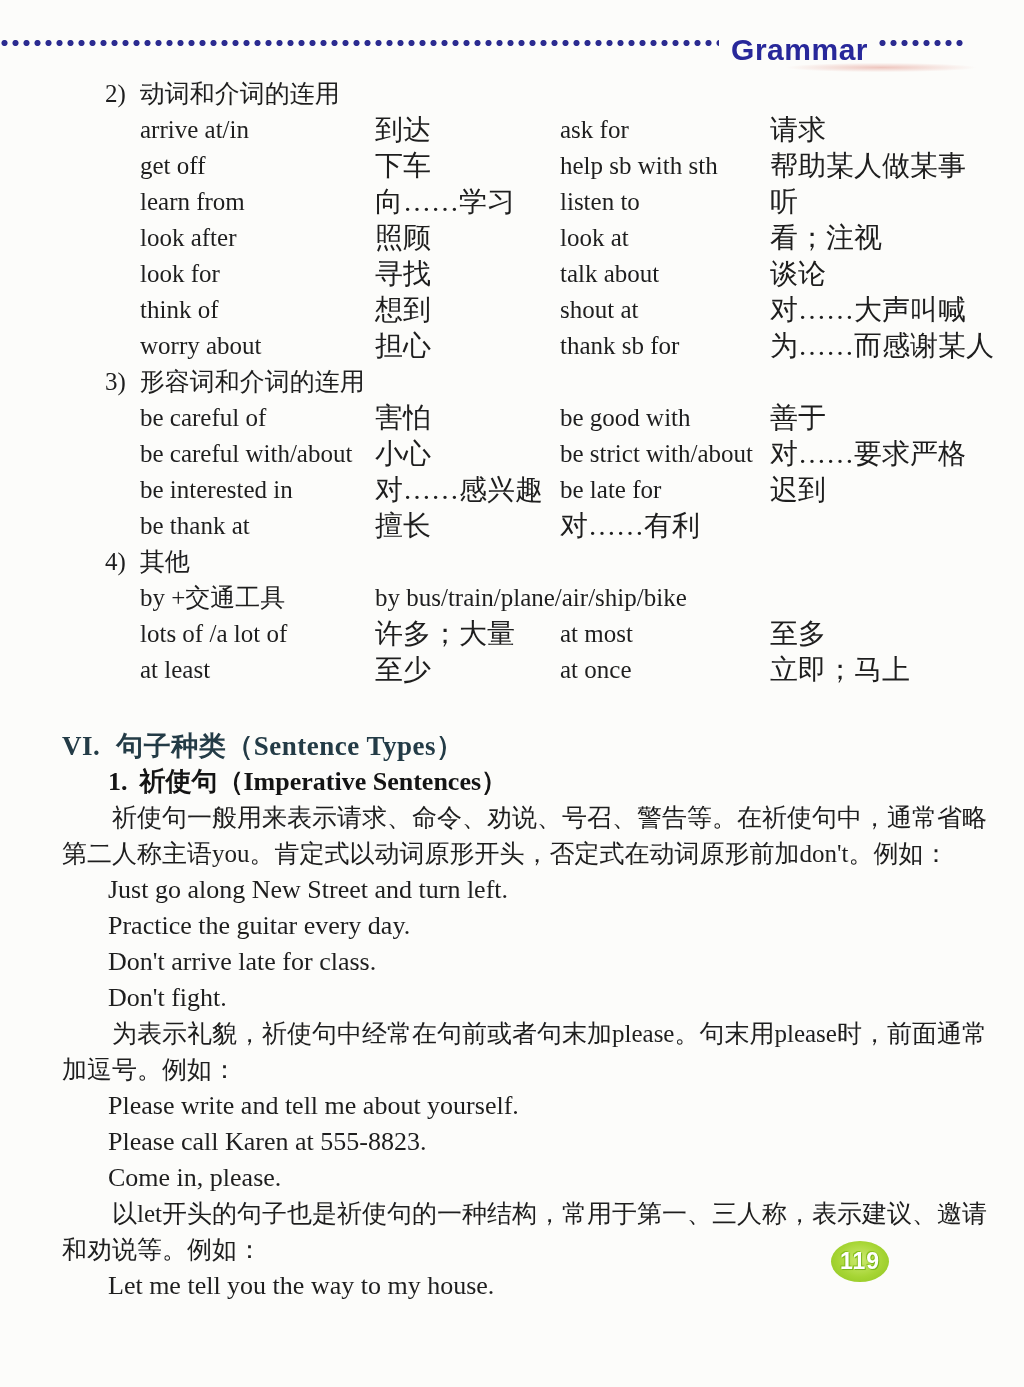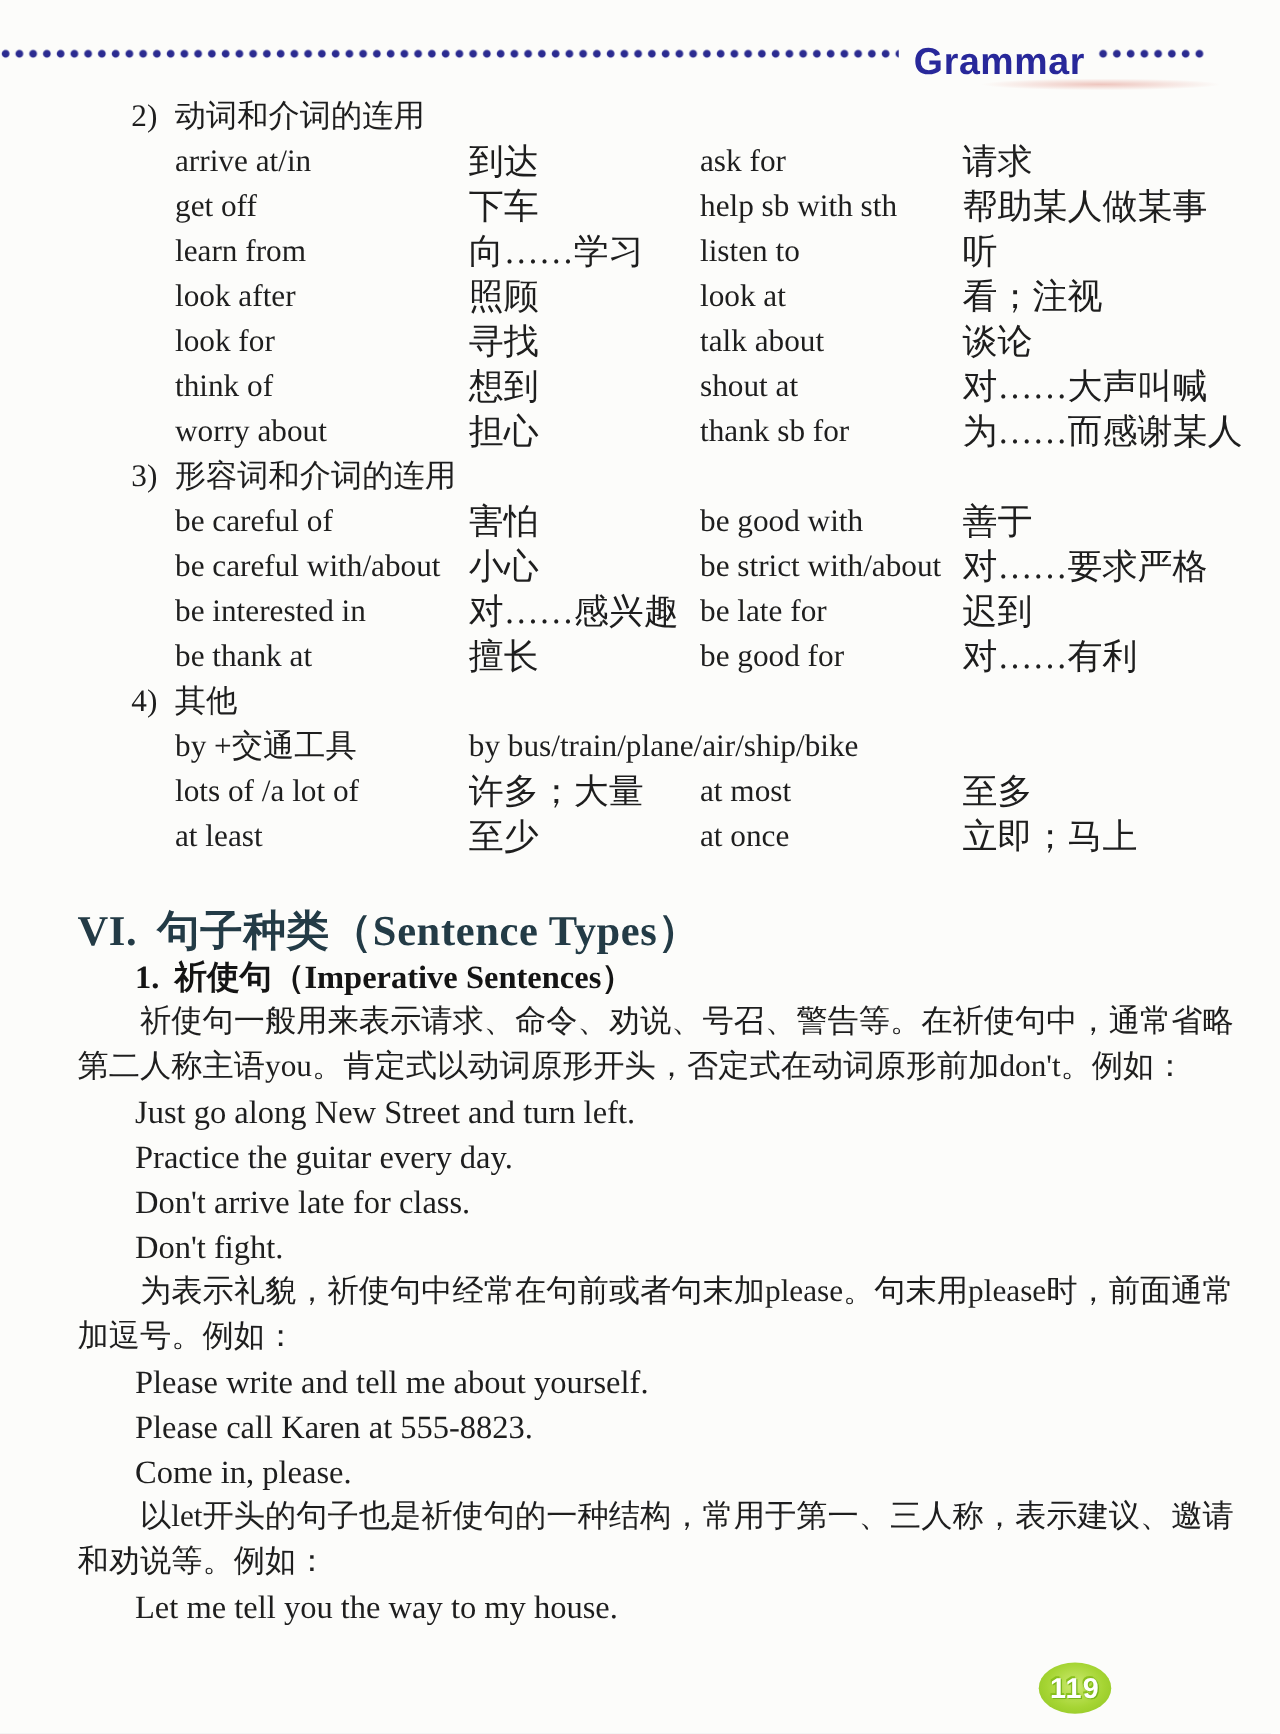--- a/index.html
+++ b/index.html
@@ -41,34 +41,34 @@
   .sec-heading { margin-left:43px; line-height:36px; font-size:25px; }
   .sec-heading .num { margin-right:14px; }
 
   .vgrid { margin-left:78px; }
   .vrow  { display:grid; grid-template-columns:235px 185px 210px 1fr; line-height:36px; }
   .en { font-size:25px; white-space:nowrap; }
   .zh { font-size:28px; white-space:nowrap; }
   .wide { grid-column:2 / 5; }
 
   .vi-heading {
-    margin-top:40px; line-height:36px; font-size:34px; font-weight:bold;
+    margin-top:40px; line-height:36px; font-size:27px; font-weight:bold;
     color:#233b46; letter-spacing:0.5px;
   }
   .vi-heading .num { margin-right:16px; }
 
   .sub-heading { margin-left:46px; line-height:36px; font-size:26px; font-weight:bold; color:#141414; }
   .sub-heading .num { margin-right:12px; }
 
   .para { font-size:25px; line-height:36px; text-indent:2em; width:932px; margin:0; }
   .example { margin-left:46px; line-height:36px; font-size:26px; }
 
   
   .page-badge {
-    position:absolute; left:831px; top:1330px; width:58px; height:41px;
+    position:absolute; left:831px; top:1241px; width:58px; height:41px;
     background:radial-gradient(ellipse at 50% 45%, #cdea72 0%, #a6d534 55%, #8cc31e 100%);
     border-radius:50%;
     display:flex; align-items:center; justify-content:center;
   }
   .page-badge span {
     font-family:"Liberation Sans", sans-serif; font-weight:bold; font-size:23px;
     color:#ffffff; letter-spacing:1px;
     text-shadow:0 0 2px #79b51a, 1px 1px 0 #79b51a, -1px -1px 0 #8cc31e;
   }
 </style>
@@ -152,21 +152,20 @@
       </div>
       <div class="vrow">
         <span class="en">be interested in</span>
         <span class="zh">对……感兴趣</span>
         <span class="en">be late for</span>
         <span class="zh">迟到</span>
       </div>
       <div class="vrow">
         <span class="en">be thank at</span>
         <span class="zh">擅长</span>
-        <span class="en">be good for</span>
         <span class="zh">对……有利</span>
       </div>
     </div>
 
     <div class="sec-heading">
       <span class="num">4)</span><span>其他</span>
     </div>
     <div class="vgrid">
       <div class="vrow">
         <span class="en">by +交通工具</span>

